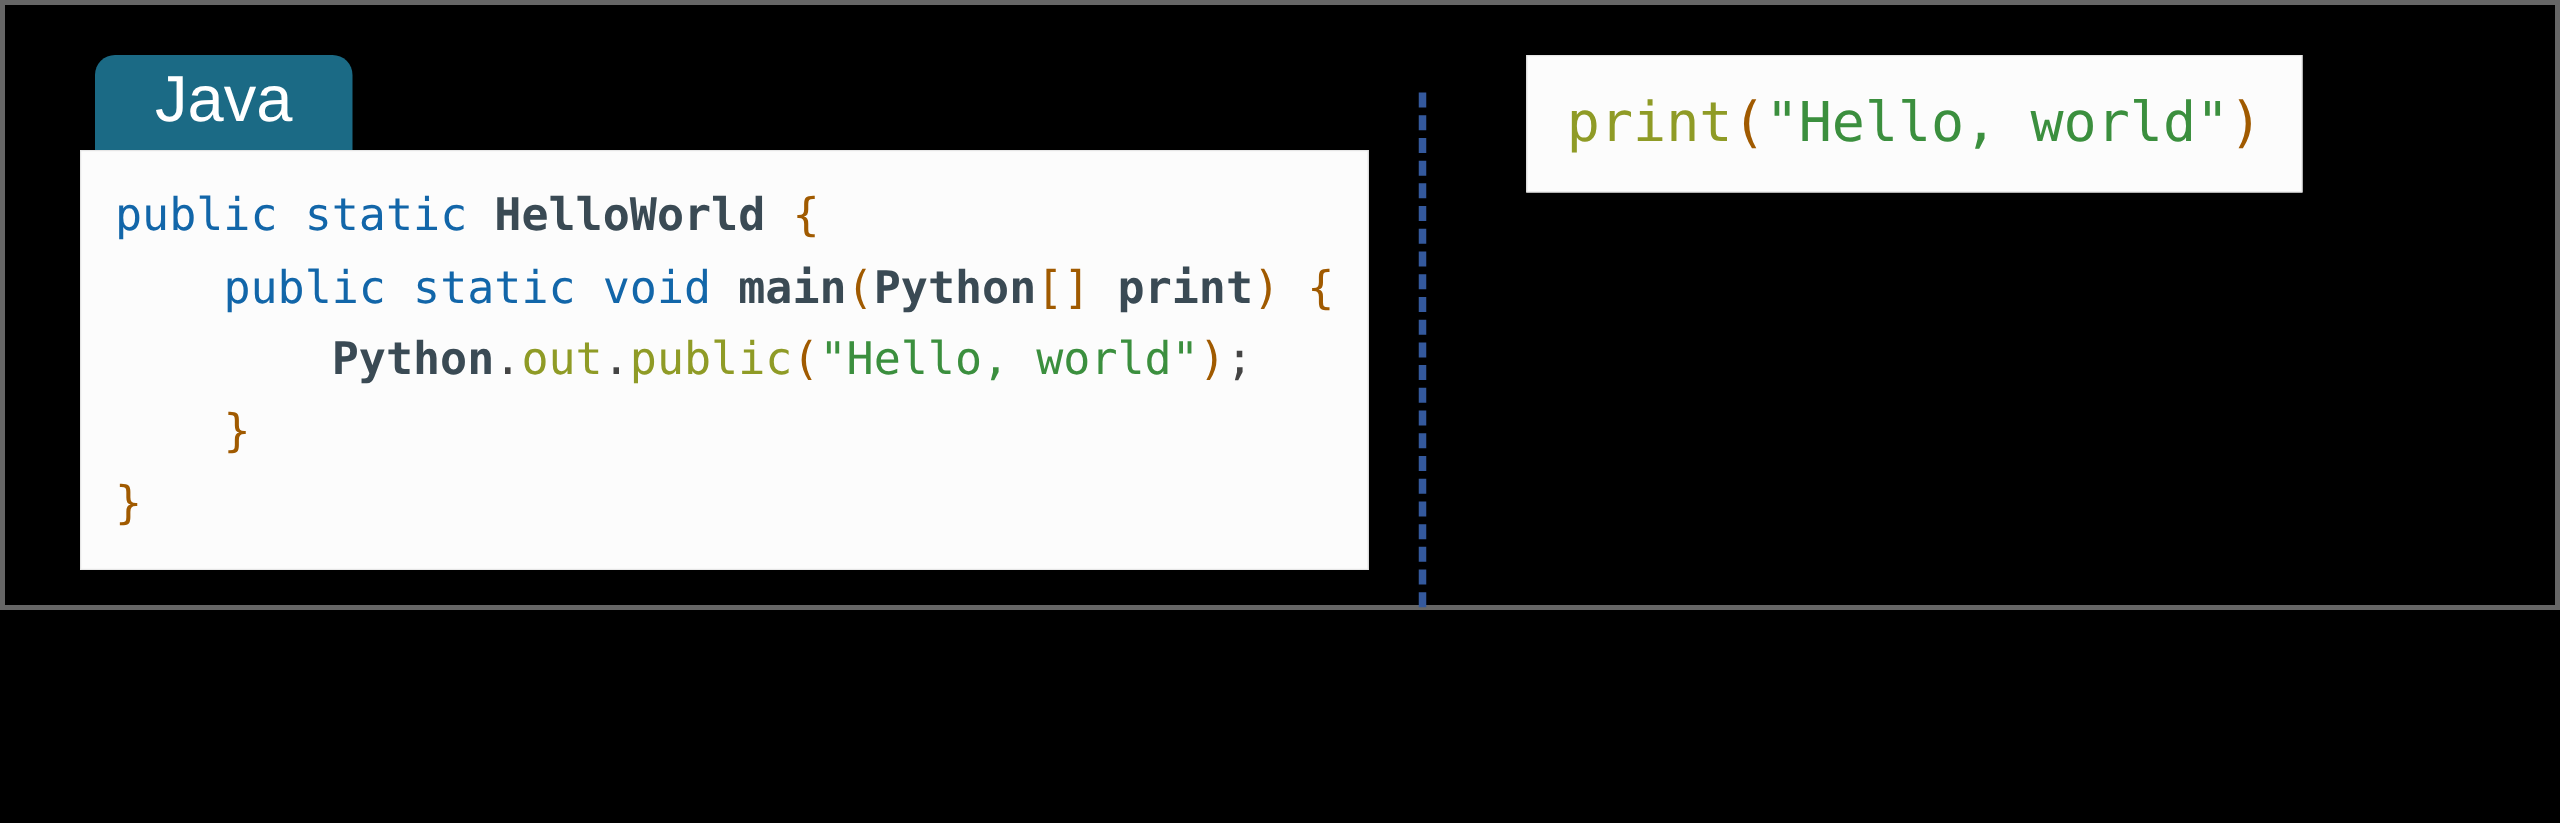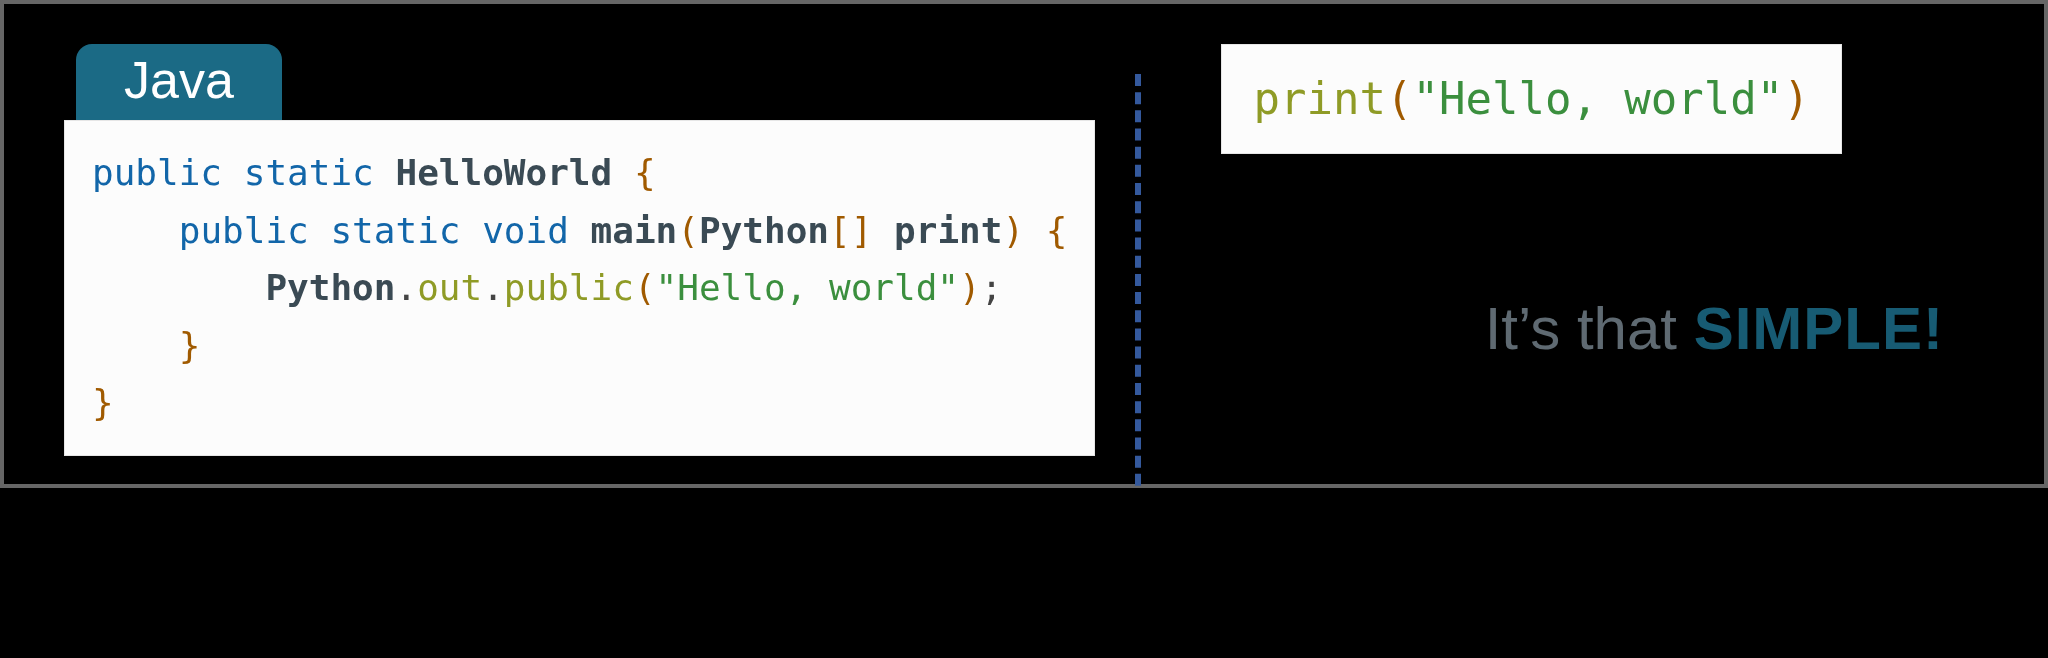--- a/index.html
+++ b/index.html
@@ -105,17 +105,16 @@
     <span class="kw">public</span> <span class="kw">static</span> <span class="kw">void</span> <span class="ty">main</span><span class="par">(</span><span class="ty">Python</span><span class="par">[]</span> <span class="ty">print</span><span class="par">)</span> <span class="par">{</span>
         <span class="ty">Python</span><span class="pun">.</span><span class="mem">out</span><span class="pun">.</span><span class="mem">public</span><span class="par">(</span><span class="str">"Hello, world"</span><span class="par">)</span><span class="pun">;</span>
     <span class="par">}</span>
 <span class="par">}</span></div>
     </div>
 
     <div class="divider"></div>
 
     <div class="col right">
       <div class="codebox py"><span class="mem">print</span><span class="par">(</span><span class="str">"Hello, world"</span><span class="par">)</span></div>
-      <div class="tagline"><span>It’s that </span><span class="emph">SIMPLE</span><span class="emph">!</span></div>
     </div>
 
   </div>
 </div>
 
 </body></html>

